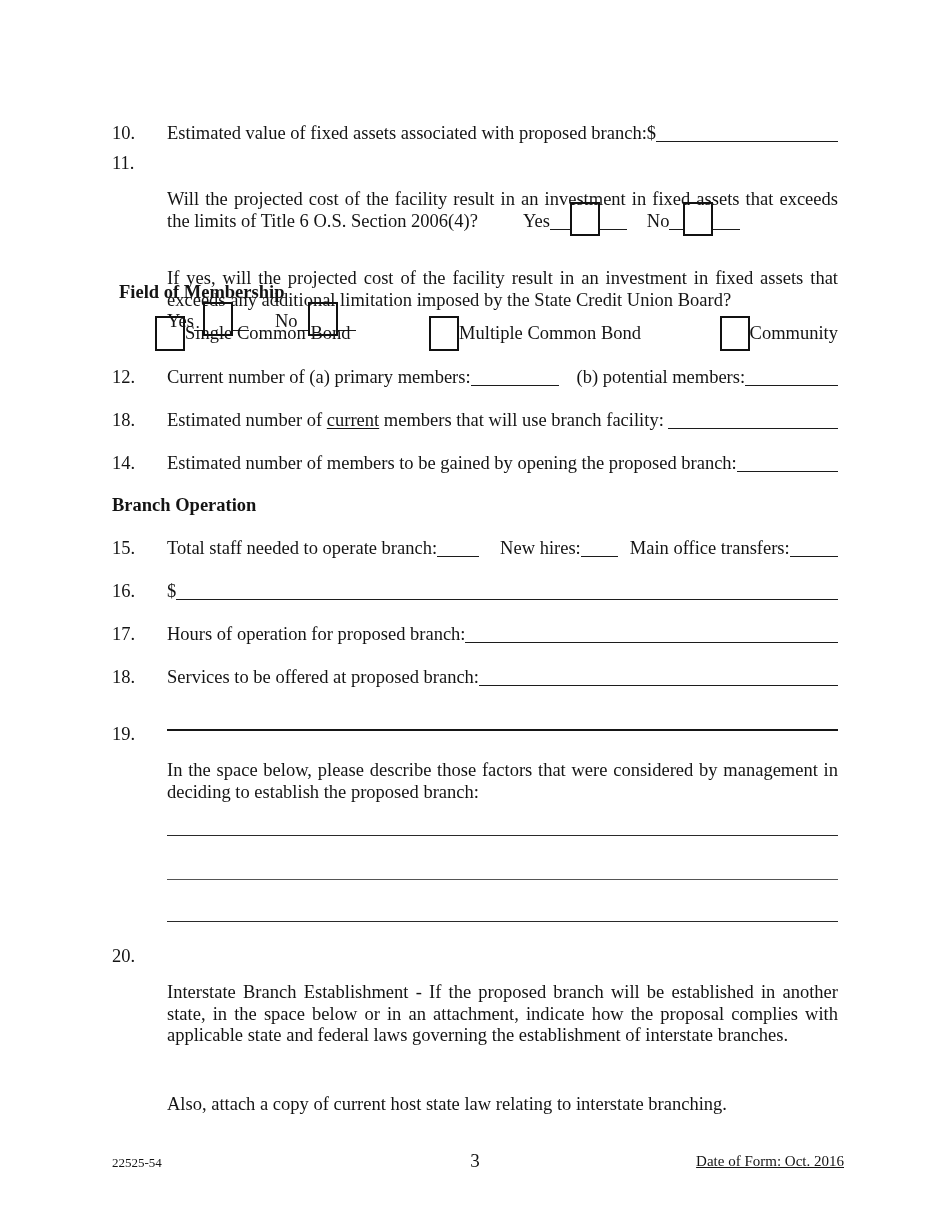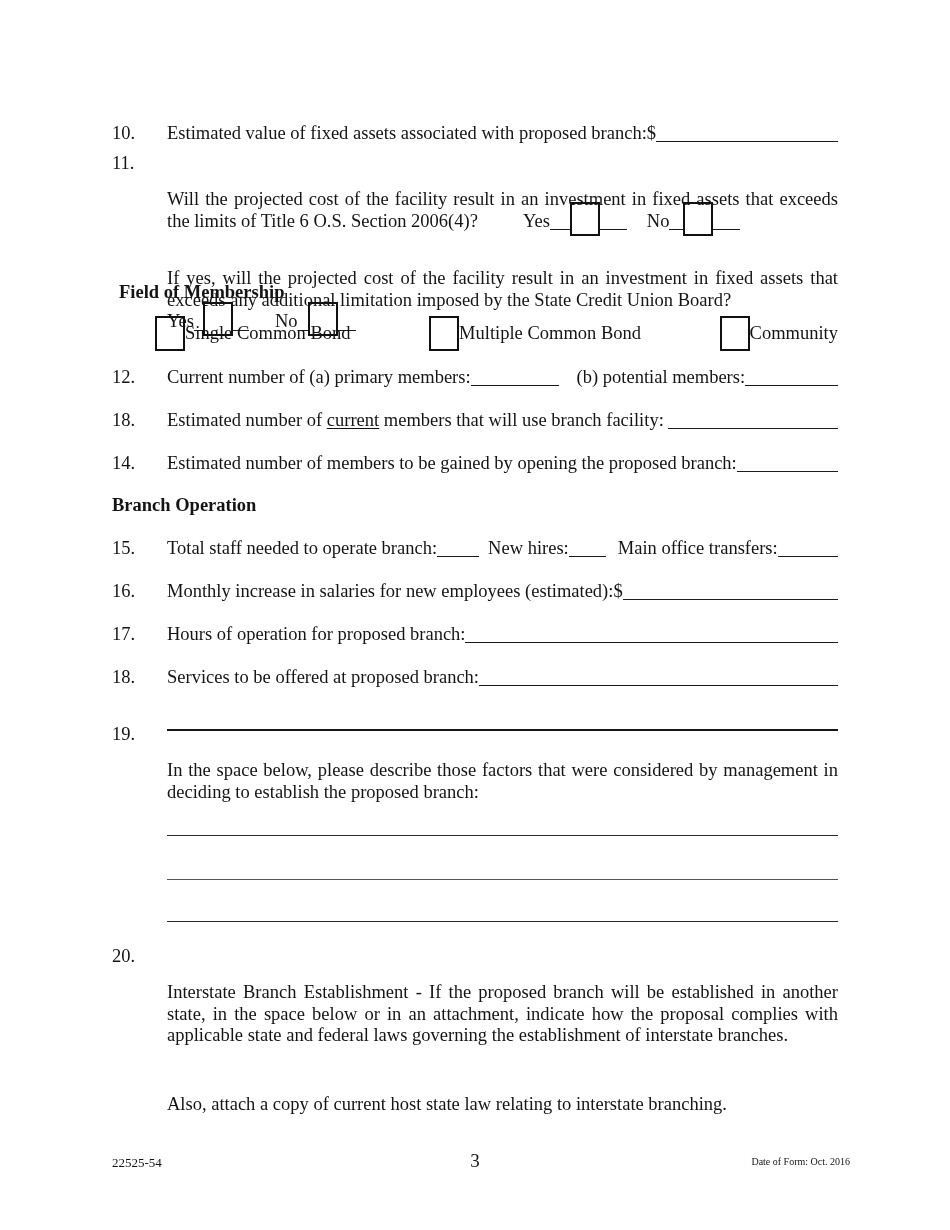--- a/index.html
+++ b/index.html
@@ -33,21 +33,21 @@
   .fomopt{display:flex;align-items:center;}
   .fbox{flex:0 0 auto;width:26px;height:31px;border:2px solid #111;background:transparent;}
   .fomlabel{white-space:pre;}
   .rule{position:absolute;left:167px;width:671px;border-bottom:1.6px solid #2a2a2a;height:0;}
   .rule.heavy{border-bottom-width:2px;border-bottom-color:#161616;}
   .rule.soft{border-bottom-color:#555;}
   .u{text-decoration:underline;text-underline-offset:2px;}
   .note{position:absolute;left:167px;width:671px;}
   .footer-left{position:absolute;left:112px;top:1155px;font-size:13px;line-height:15px;}
   .footer-center{position:absolute;left:0;top:1150px;width:950px;text-align:center;font-size:19px;line-height:22px;}
-  .footer-right{position:absolute;right:100px;top:1154px;font-size:10px;line-height:15px;}
+  .footer-right{position:absolute;right:106px;top:1154px;font-size:15px;line-height:15px;text-decoration:underline;}
 </style>
 </head>
 <body>
 
 <div class="page">
 
   <div class="item" style="top:123px">
     <span class="num">10.</span>
     <div class="body line">
       <span class="t">Estimated value of fixed assets associated with proposed branch:</span>
@@ -114,31 +114,30 @@
     </div>
   </div>
 
   <div class="heading" style="top:495px;left:112px">Branch Operation</div>
 
   <div class="item" style="top:538px">
     <span class="num">15.</span>
     <div class="body line">
       <span class="t">Total staff needed to operate branch:</span>
         <span class="blank" style="width:42px"></span>
-        <span class="t" style="margin-left:9px">New hires:</span>
+        <span class="t" style="margin-left:21px">New hires:</span>
         <span class="blank" style="width:37px"></span>
         <span class="t" style="margin-left:12px">Main office transfers:</span>
         <span class="fill"></span>
     </div>
   </div>
 
   <div class="item" style="top:581px">
     <span class="num">16.</span>
     <div class="body line">
-      <span class="t">Monthly increase in salaries for new employees (estimated):</span>
         <span class="t">$</span>
         <span class="fill"></span>
     </div>
   </div>
 
   <div class="item" style="top:624px">
     <span class="num">17.</span>
     <div class="body line">
       <span class="t">Hours of operation for proposed branch:</span>
         <span class="fill"></span>

